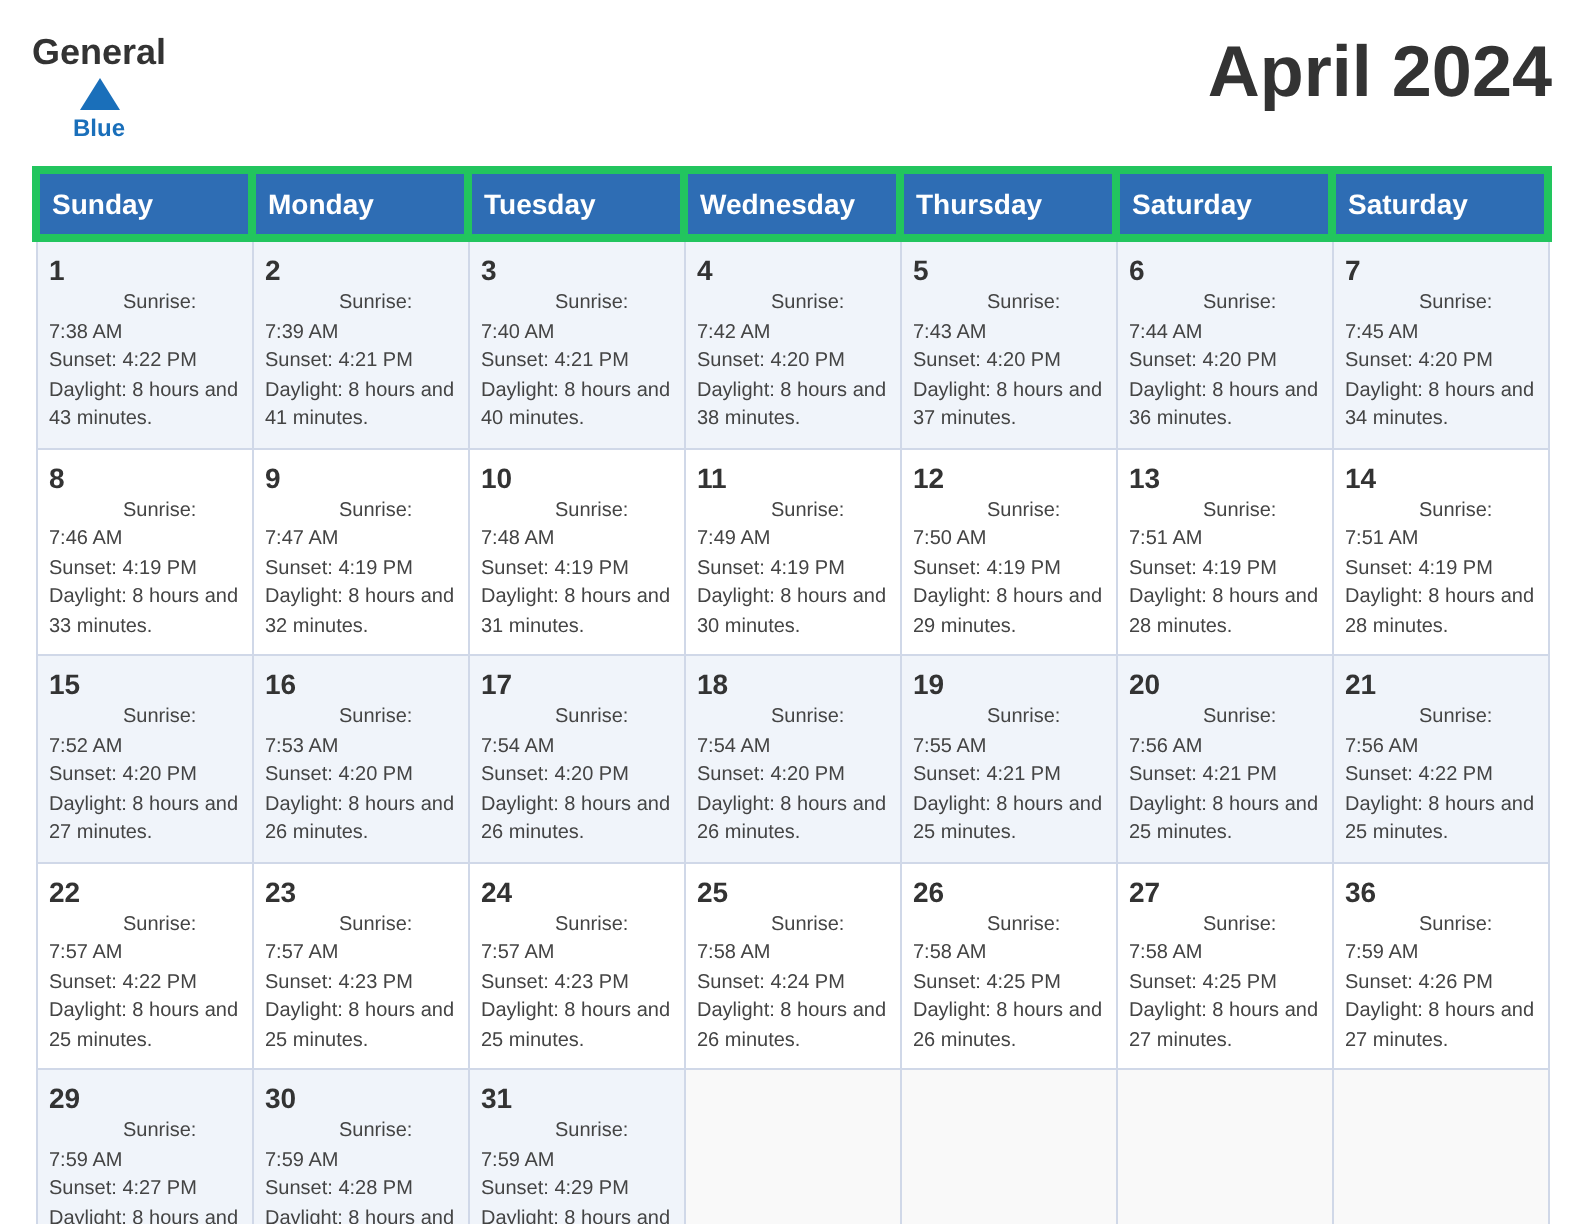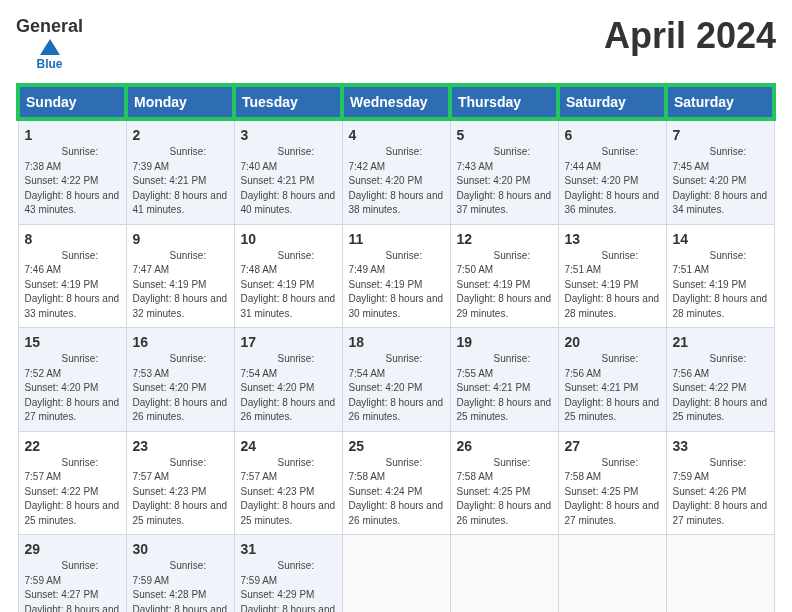--- a/index.html
+++ b/index.html
@@ -179,21 +179,21 @@
         <td><span class="day-number">23</span>
 <span class="day-info">Sunrise: 7:57 AM<br>Sunset: 4:23 PM<br>Daylight: 8 hours and 25 minutes.</span></td>
         <td><span class="day-number">24</span>
 <span class="day-info">Sunrise: 7:57 AM<br>Sunset: 4:23 PM<br>Daylight: 8 hours and 25 minutes.</span></td>
         <td><span class="day-number">25</span>
 <span class="day-info">Sunrise: 7:58 AM<br>Sunset: 4:24 PM<br>Daylight: 8 hours and 26 minutes.</span></td>
         <td><span class="day-number">26</span>
 <span class="day-info">Sunrise: 7:58 AM<br>Sunset: 4:25 PM<br>Daylight: 8 hours and 26 minutes.</span></td>
         <td><span class="day-number">27</span>
 <span class="day-info">Sunrise: 7:58 AM<br>Sunset: 4:25 PM<br>Daylight: 8 hours and 27 minutes.</span></td>
-        <td><span class="day-number">33</span>
+        <td><span class="day-number">36</span>
 <span class="day-info">Sunrise: 7:59 AM<br>Sunset: 4:26 PM<br>Daylight: 8 hours and 27 minutes.</span></td>
       </tr>
       <tr>
         <td><span class="day-number">29</span>
 <span class="day-info">Sunrise: 7:59 AM<br>Sunset: 4:27 PM<br>Daylight: 8 hours and 28 minutes.</span></td>
         <td><span class="day-number">30</span>
 <span class="day-info">Sunrise: 7:59 AM<br>Sunset: 4:28 PM<br>Daylight: 8 hours and 28 minutes.</span></td>
         <td><span class="day-number">31</span>
 <span class="day-info">Sunrise: 7:59 AM<br>Sunset: 4:29 PM<br>Daylight: 8 hours and 29 minutes.</span></td>
         <td class="empty-cell"></td>

